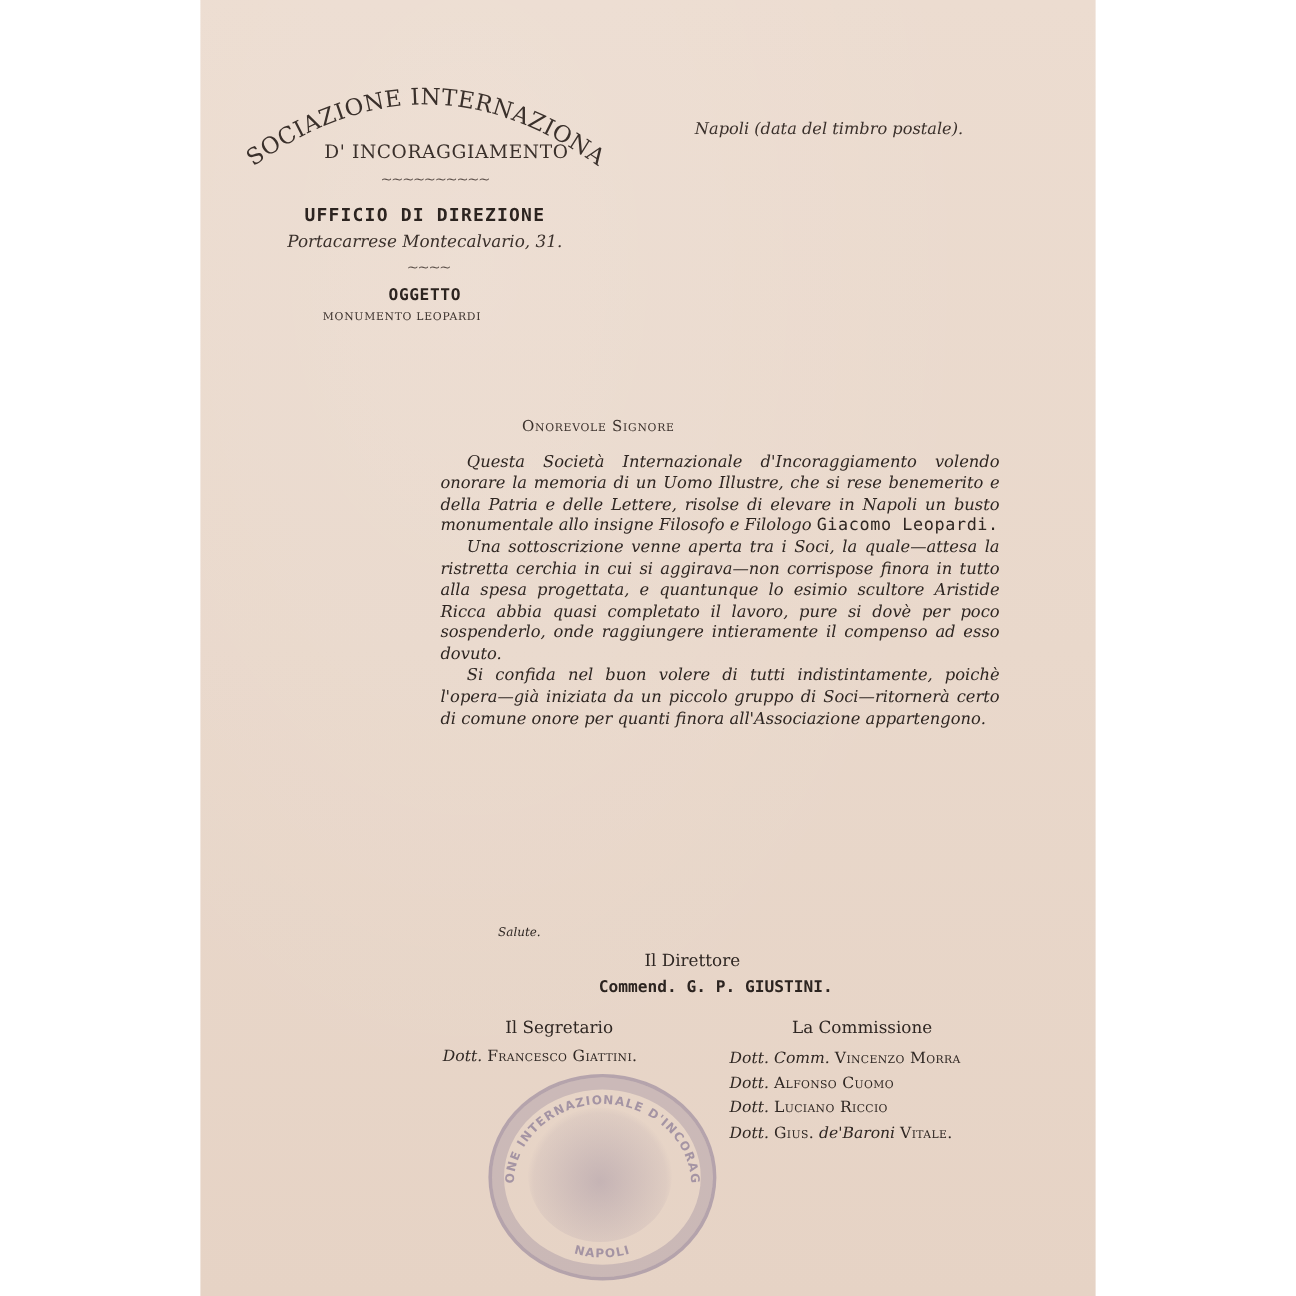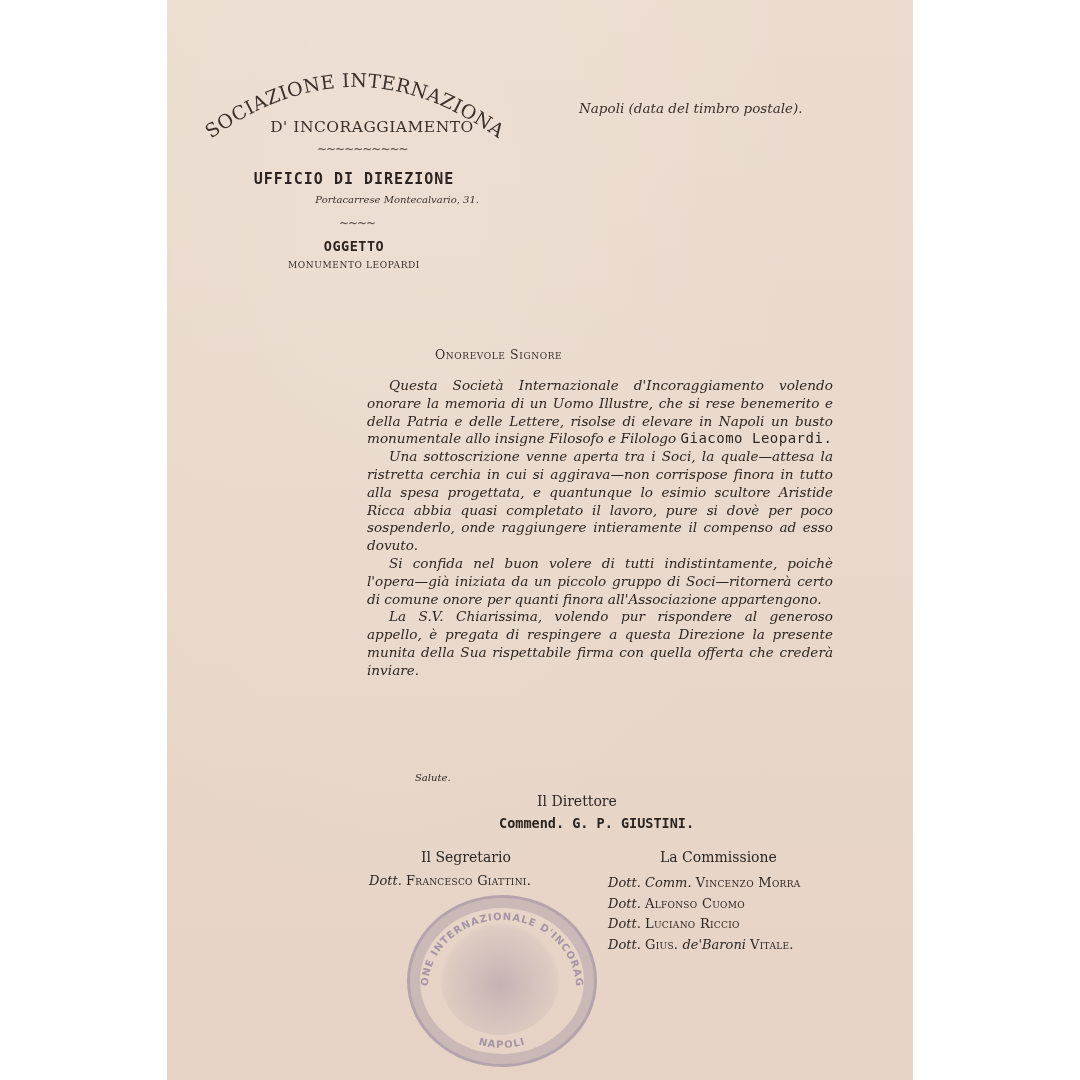--- a/index.html
+++ b/index.html
@@ -13,23 +13,23 @@
     font-family:"DejaVu Serif", serif;
   }
   .abs { position:absolute; }
   .arch {
     position:absolute; left:38px; top:58px; width:300px; height:90px;
   }
   .arch svg text { font-family:"DejaVu Serif", serif; font-size:19px; fill:#3a302b; letter-spacing:0.5px; }
   .incor { left:90px; top:118px; width:210px; text-align:center; font-size:15.5px; letter-spacing:0.5px; color:#3a302b;margin-left:10px; }
   .wavy { color:#5a4e48; font-size:12px; text-align:center; letter-spacing:-1px; }
   .ufficio { left:62px; top:170px; width:250px; text-align:center; font-family:"DejaVu Sans Mono", monospace; font-weight:bold; font-size:15px; letter-spacing:1px; color:#2c2420; }
-  .addr { left:62px; top:194px; width:250px; text-align:right; font-style:italic; font-size:10px; color:#3a302b; }
+  .addr { left:62px; top:194px; width:250px; text-align:center; font-style:italic; font-size:14px; color:#3a302b; }
   .oggetto { left:102px; top:238px; width:170px; text-align:center; font-family:"DejaVu Sans Mono", monospace; font-weight:bold; font-size:13.5px; color:#2c2420; letter-spacing:0.5px; }
-  .monu { left:102px; top:260px; width:170px; text-align:center; font-size:9px; letter-spacing:0.6px; color:#3a302b; }
+  .monu { left:102px; top:260px; width:170px; font-size:9px; letter-spacing:0.6px; color:#3a302b; }
   .napoli { left:412px; top:72px; font-style:italic; font-size:13.5px; color:#3a302b;margin-top:28px; }
   .salut { left:268px; top:347px; font-size:12.5px; font-variant:small-caps; letter-spacing:0.6px; color:#3a302b; }
   .body {
     left:200px; top:377px; width:466px;
     font-style:italic; font-size:13.6px; line-height:17.8px; color:#2e2622;
     text-align:justify;
   }
   .body p { margin:0; text-indent:22px; }
   .body .mono { font-style:normal; font-family:"DejaVu Sans Mono", monospace; font-weight:normal; font-size:14px; letter-spacing:0.5px; }
   .salute-line { left:248px; top:772px; font-style:italic; font-size:10px; color:#2e2622; }
@@ -75,21 +75,20 @@
   <div class="abs monu">MONUMENTO LEOPARDI</div>
 
   <div class="abs napoli">Napoli (data del timbro postale).</div>
 
   <div class="abs salut">Onorevole Signore</div>
 
   <div class="abs body">
     <p><span>Questa Società Internazionale d'Incoraggiamento volendo onorare la memoria di un Uomo Illustre, che si rese benemerito e della Patria e delle Lettere, risolse di elevare in Napoli un busto monumentale allo insigne Filosofo e Filologo </span><span class="mono">Giacomo Leopardi</span><span class="mono">.</span></p>
     <p>Una sottoscrizione venne aperta tra i Soci, la quale—attesa la ristretta cerchia in cui si aggirava—non corrispose finora in tutto alla spesa progettata, e quantunque lo esimio scultore Aristide Ricca abbia quasi completato il lavoro, pure si dovè per poco sospenderlo, onde raggiungere intieramente il compenso ad esso dovuto.</p>
     <p>Si confida nel buon volere di tutti indistintamente, poichè l'opera—già iniziata da un piccolo gruppo di Soci—ritornerà certo di comune onore per quanti finora all'Associazione appartengono.</p>
-    <p>La S.V. Chiarissima, volendo pur rispondere al generoso appello, è pregata di respingere a questa Direzione la presente munita della Sua rispettabile firma con quella offerta che crederà inviare.</p>
   </div>
   <div class="abs salute-line">Salute.</div>
 
   <div class="abs dir-title">Il Direttore</div>
   <div class="abs dir-name">Commend. G. P. GIUSTINI.</div>
 
   <div class="abs seg-title">Il Segretario</div>
   <div class="abs seg-name">
     <i>Dott.</i>
     <span class="sc">Francesco Giattini.</span>

